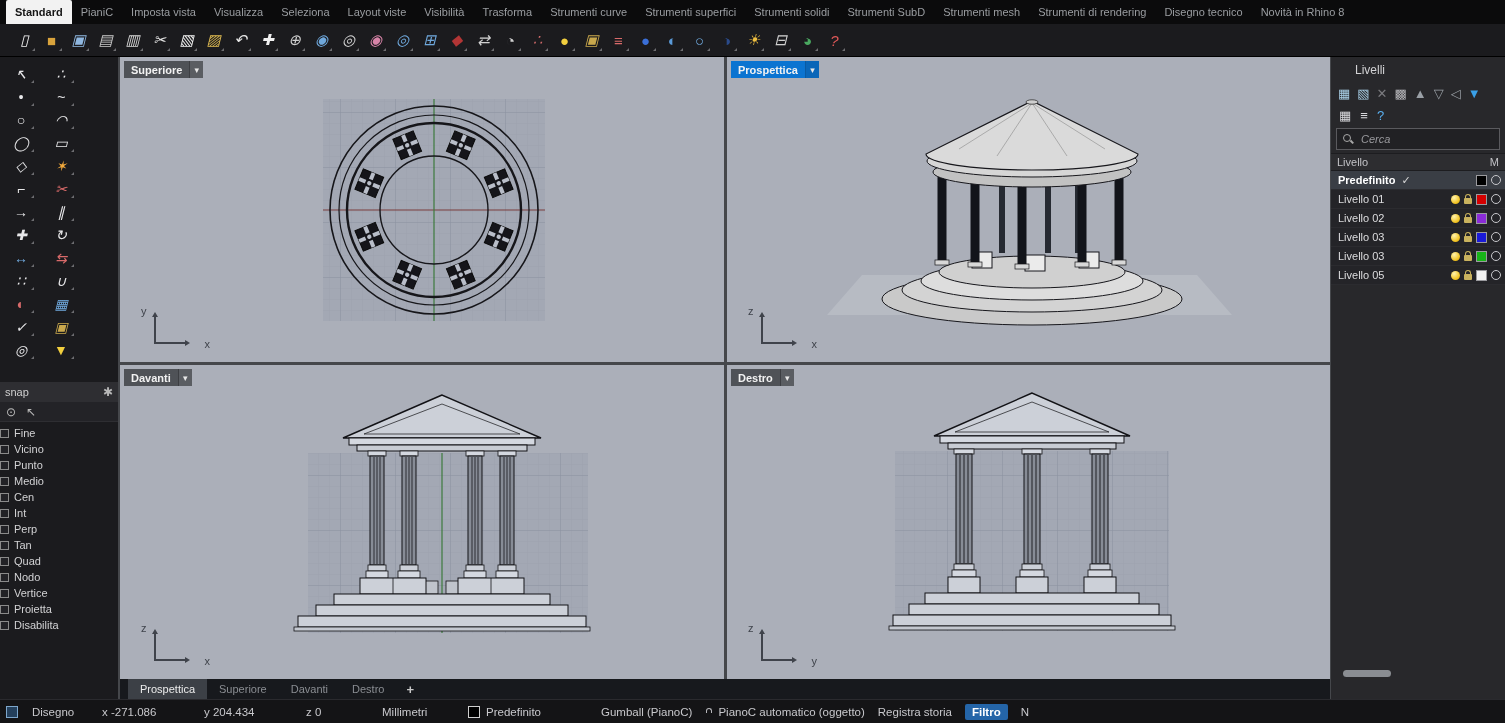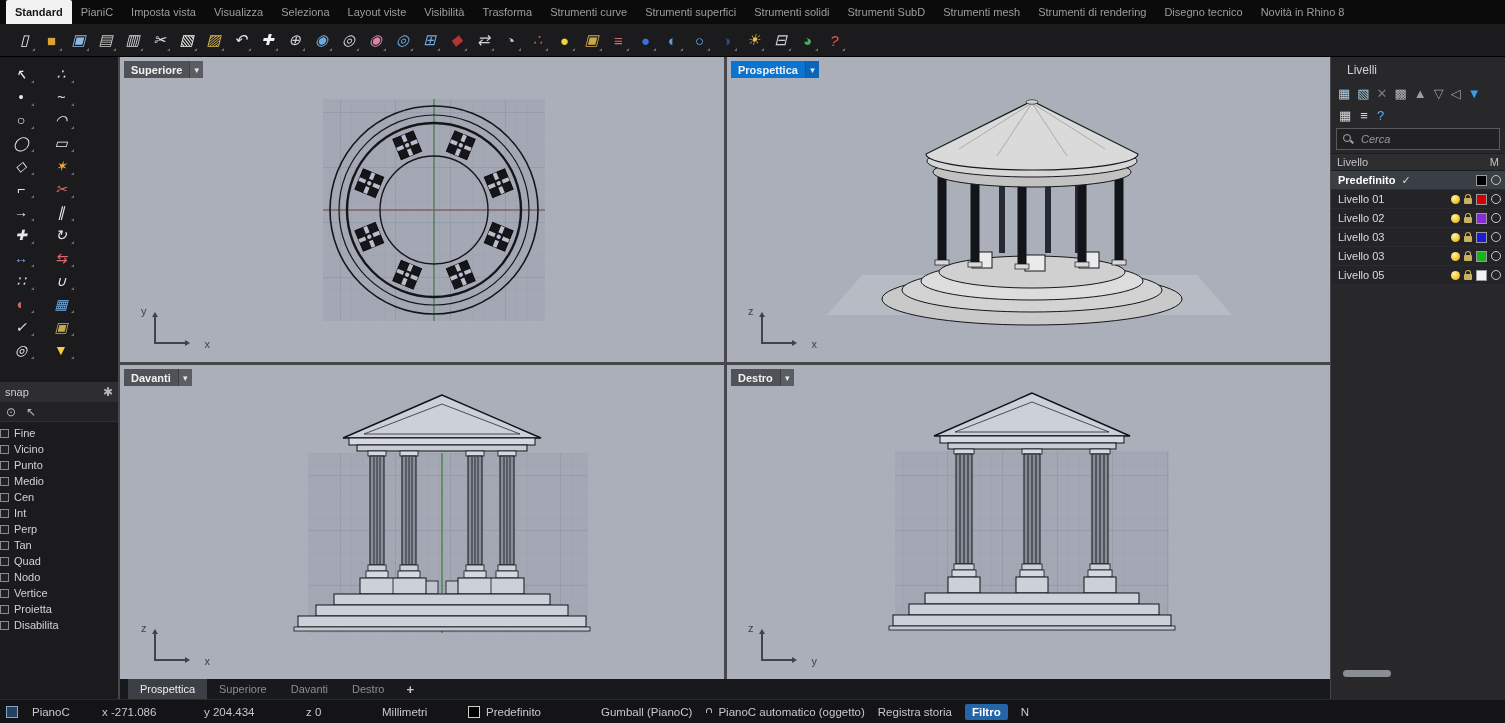--- a/index.html
+++ b/index.html
@@ -59,21 +59,21 @@
   .ax-lx{position:absolute;right:-12px;bottom:-6px;color:#3f434b;font-size:11px;}
 
   
   #vptabs{height:20px;background:#17191d;display:flex;align-items:stretch;padding-left:8px;gap:1px;flex:0 0 auto;}
   .vtab{display:flex;align-items:center;padding:0 12px;color:#8a8d92;cursor:default;}
   .vtab.on{background:#3c4046;color:#ececec;}
   #vtab-add{display:flex;align-items:center;padding:0 9px;color:#c8c8c8;font-size:13px;font-weight:bold;}
 
   
   #rightpanel{width:175px;background:#28282b;flex:0 0 auto;display:flex;flex-direction:column;position:relative;border-left:1px solid #45474b;}
-  #lv-title{height:25px;display:flex;align-items:center;padding:0 16px;color:#d2d2d4;font-size:12px;}
+  #lv-title{height:25px;display:flex;align-items:center;padding:0 24px;color:#d2d2d4;font-size:12px;}
   #lv-actions{height:23px;display:flex;align-items:center;gap:7px;padding:0 7px;}
   #lv-actions span{font-size:13px;cursor:default;}
   #lv-views{height:21px;display:flex;align-items:center;gap:9px;padding:0 8px;}
   #lv-views span{font-size:13px;cursor:default;}
   #lv-search{height:22px;margin:2px 5px 3px 5px;background:#212124;border:1px solid #5a5a5e;display:flex;align-items:center;padding:0 5px;gap:5px;}
   .mag{position:relative;width:12px;height:12px;flex:0 0 auto;}
   .mag:before{content:"";position:absolute;left:1px;top:1px;width:6px;height:6px;border:1.5px solid #a8a8a8;border-radius:50%;}
   .mag:after{content:"";position:absolute;left:8px;top:8px;width:4px;height:1.5px;background:#a8a8a8;transform:rotate(45deg);}
   #lv-search input{flex:1;background:transparent;border:none;outline:none;color:#dcdcdc;font-family:"Liberation Sans",sans-serif;font-size:11px;min-width:0;font-style:italic;}
   #lv-search input::placeholder{color:#9a9a9e;}
@@ -730,21 +730,21 @@
           <span class="matcirc"></span>
         </div>
         </div>
       <div id="lv-scroll"></div>
     </div>
 
   </div>
 
   <div id="statusbar">
     <span id="sb-paneicon"></span>
-    <span id="sb-cplane" class="sb-cell">PianoC</span>
+    <span id="sb-cplane" class="sb-cell">Disegno</span>
     <span class="coord sb-cell">x -271.086</span>
     <span class="coord sb-cell">y 204.434</span>
     <span id="sb-z" class="sb-cell">z 0</span>
     <span id="sb-units" class="sb-cell">Millimetri</span>
     <span id="sb-layerswatch"></span>
     <span id="sb-layer" class="sb-cell">Predefinito</span>
     <span class="sb-plain">Gumball (PianoC)</span>
     <span id="sb-lock"><span class="lock"></span></span>
     <span class="sb-plain">PianoC automatico (oggetto)</span>
     <span class="sb-plain">Registra storia</span>

